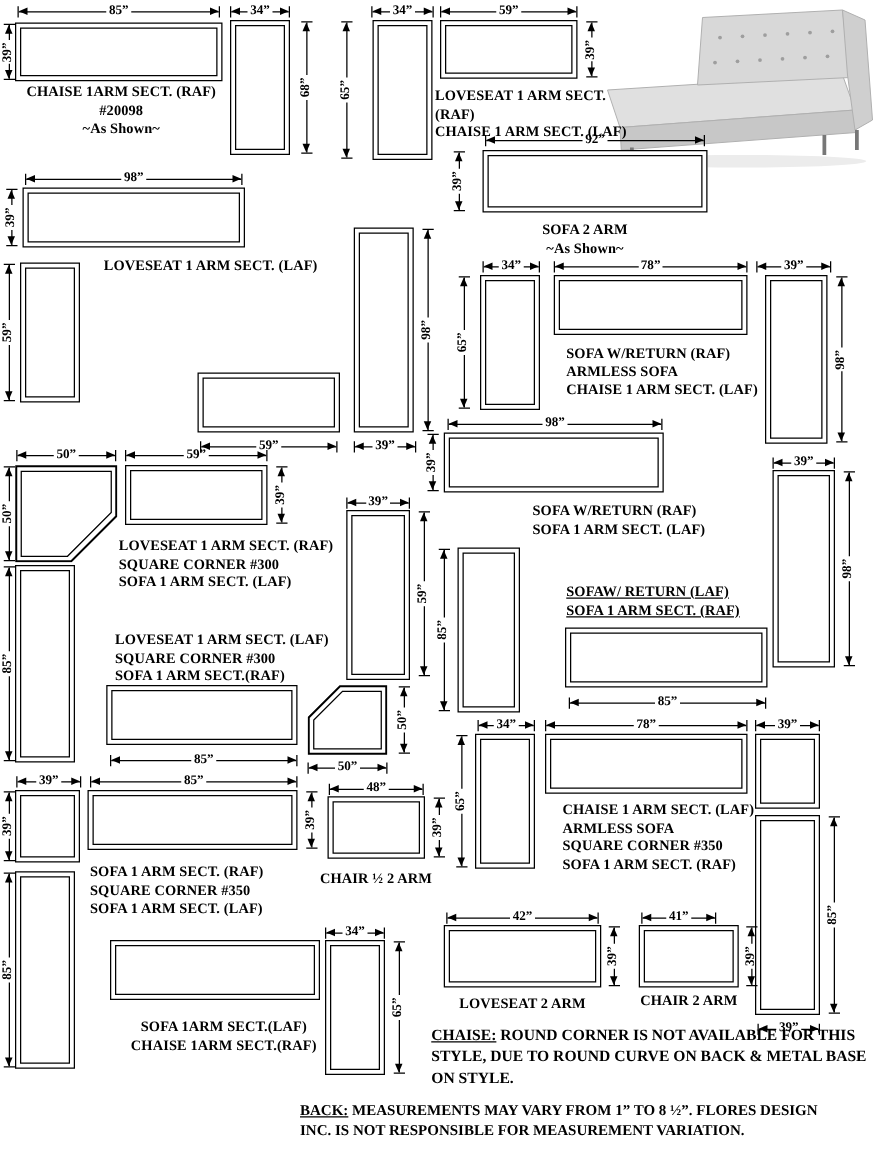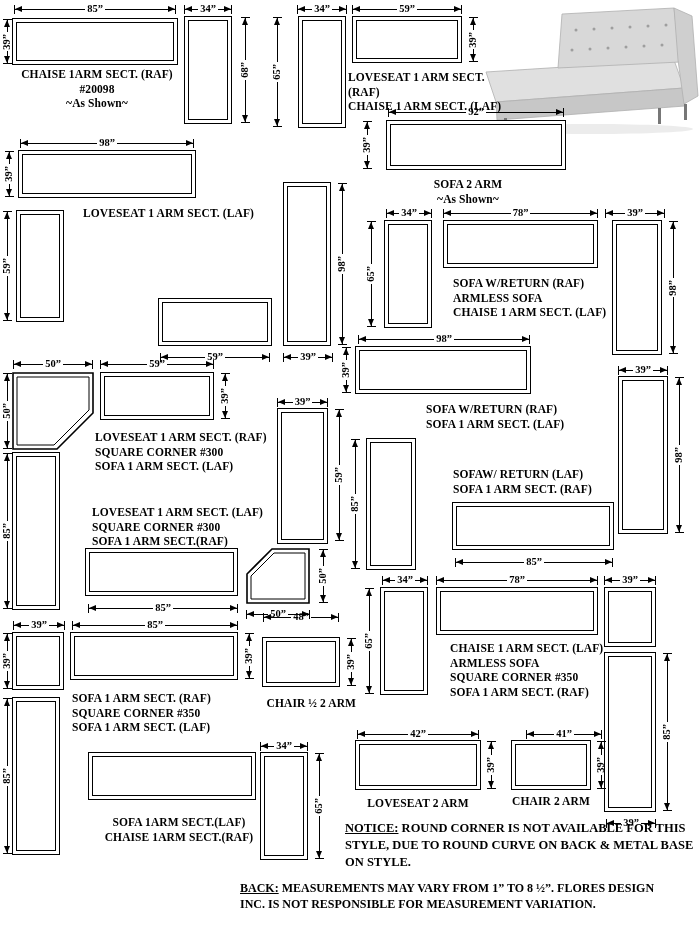--- a/index.html
+++ b/index.html
@@ -67,21 +67,21 @@
 
     <polygon points="196,8 214,16 220,96 206,104 200,60" fill="#cfcfcf" stroke="#b0b0b0" stroke-width="0.8"></polygon>
 
     <g fill="#777">
       <rect x="26" y="118" width="3" height="14"></rect>
       <rect x="180" y="108" width="3" height="16"></rect>
       <rect x="206" y="104" width="3" height="16"></rect>
     </g>
   </svg>
 
-  <div class="noticeblk" id="notice-block"><span class="hd">NOTICE:</span><span class="bd"> ROUND CORNER IS NOT AVAILABLE FOR THIS STYLE, DUE TO ROUND CURVE ON BACK &amp; METAL BASE ON STYLE.</span></div>
+  <div class="noticeblk" id="notice-block"><span class="hd">CHAISE:</span><span class="bd"> ROUND CORNER IS NOT AVAILABLE FOR THIS STYLE, DUE TO ROUND CURVE ON BACK &amp; METAL BASE ON STYLE.</span></div>
 
   <div class="noticeblk" id="note-block"><span class="hd">BACK:</span><span class="bd"> MEASUREMENTS MAY VARY FROM 1” TO 8 ½”. FLORES DESIGN INC. IS NOT RESPONSIBLE FOR MEASUREMENT VARIATION.</span></div>
 
 <div class="piece" style="left: 12px; top: 18px; width: 166px; height: 47px;"></div>
     <div class="piece" style="left: 184px; top: 16px; width: 48px; height: 108px;"></div>
     <div class="piece" style="left: 298px; top: 16px; width: 48px; height: 112px;"></div>
     <div class="piece" style="left: 352px; top: 16px; width: 110px; height: 47px;"></div>
     <div class="piece" style="left: 386px; top: 120px; width: 180px; height: 50px;"></div>
     <div class="piece" style="left: 18px; top: 150px; width: 178px; height: 48px;"></div>
     <div class="piece" style="left: 16px; top: 210px; width: 48px; height: 112px;"></div>
@@ -279,21 +279,21 @@
       <span class="ln a right"></span>
       <span class="tick"></span>
     </div>
     <div class="dim dim-h" style="left: 72px; top: 618px; width: 166px;">
       <span class="tick"></span>
       <span class="ln a left"></span>
       <span class="lbl">85”</span>
       <span class="ln a right"></span>
       <span class="tick"></span>
     </div>
-    <div class="dim dim-h" style="left: 263px; top: 610px; width: 76px;">
+    <div class="dim dim-h" style="left: 263px; top: 624px; width: 76px;">
       <span class="tick"></span>
       <span class="ln a left"></span>
       <span class="lbl">48”</span>
       <span class="ln a right"></span>
       <span class="tick"></span>
     </div>
     <div class="dim dim-h" style="left: 260px; top: 739px; width: 48px;">
       <span class="tick"></span>
       <span class="ln a left"></span>
       <span class="lbl">34”</span>
@@ -307,21 +307,21 @@
       <span class="ln a right"></span>
       <span class="tick"></span>
     </div>
     <div class="dim dim-h" style="left: 357px; top: 727px; width: 122px;">
       <span class="tick"></span>
       <span class="ln a left"></span>
       <span class="lbl">42”</span>
       <span class="ln a right"></span>
       <span class="tick"></span>
     </div>
-    <div class="dim dim-h" style="left: 513px; top: 727px; width: 76px; margin-left: 13px;">
+    <div class="dim dim-h" style="left: 513px; top: 727px; width: 60px;">
       <span class="tick"></span>
       <span class="ln a left"></span>
       <span class="lbl">41”</span>
       <span class="ln a right"></span>
       <span class="tick"></span>
     </div>
     <div class="dim dim-v" style="left: 0px; top: 19px; height: 45px;">
       <span class="tick"></span>
       <span class="ln a up"></span>
       <span class="lbl">39”</span>
@@ -537,40 +537,40 @@
     <div class="caption" style="left: 95px; top: 430px; width: 190px; text-align: left;">
       <div>LOVESEAT 1 ARM SECT. (RAF)</div>
       <div>SQUARE CORNER #300</div>
       <div>SOFA 1 ARM SECT. (LAF)</div>
     </div>
     <div class="caption" style="left: 92px; top: 505px; width: 190px; text-align: left;">
       <div>LOVESEAT 1 ARM SECT. (LAF)</div>
       <div>SQUARE CORNER #300</div>
       <div>SOFA 1 ARM SECT.(RAF)</div>
     </div>
-    <div class="caption" style="left: 453px; top: 467px; width: 190px; text-align: left;">
+    <div class="caption" style="left: 453px; top: 467px; width: 190px; text-align: left; text-decoration: underline;">
       <div>SOFAW/ RETURN (LAF)</div>
       <div>SOFA 1 ARM SECT. (RAF)</div>
     </div>
     <div class="caption" style="left: 450px; top: 641px; width: 200px; text-align: left;">
       <div>CHAISE 1 ARM SECT. (LAF)</div>
       <div>ARMLESS SOFA</div>
       <div>SQUARE CORNER #350</div>
       <div>SOFA 1 ARM SECT. (RAF)</div>
     </div>
     <div class="caption" style="left: 72px; top: 691px; width: 190px; text-align: left;">
       <div>SOFA 1 ARM SECT. (RAF)</div>
       <div>SQUARE CORNER #350</div>
       <div>SOFA 1 ARM SECT. (LAF)</div>
     </div>
     <div class="caption" style="left: 93px; top: 815px; width: 172px; text-align: center;">
       <div>SOFA 1ARM SECT.(LAF)</div>
       <div>CHAISE 1ARM SECT.(RAF)</div>
     </div>
-    <div class="caption" style="left: 256px; top: 696px; width: 100px; text-align: right;">
+    <div class="caption" style="left: 256px; top: 696px; width: 100px; text-align: left;">
       <div>CHAIR ½ 2 ARM</div>
     </div>
     <div class="caption" style="left: 356px; top: 796px; width: 124px; text-align: center;">
       <div>LOVESEAT 2 ARM</div>
     </div>
     <div class="caption" style="left: 502px; top: 794px; width: 98px; text-align: center;">
       <div>CHAIR 2 ARM</div>
     </div>
   </div>
 

